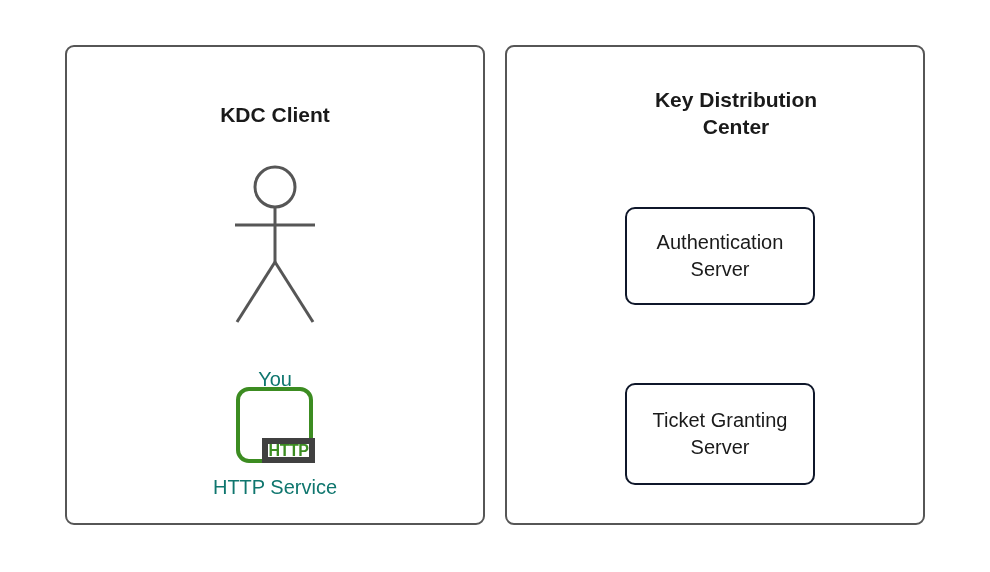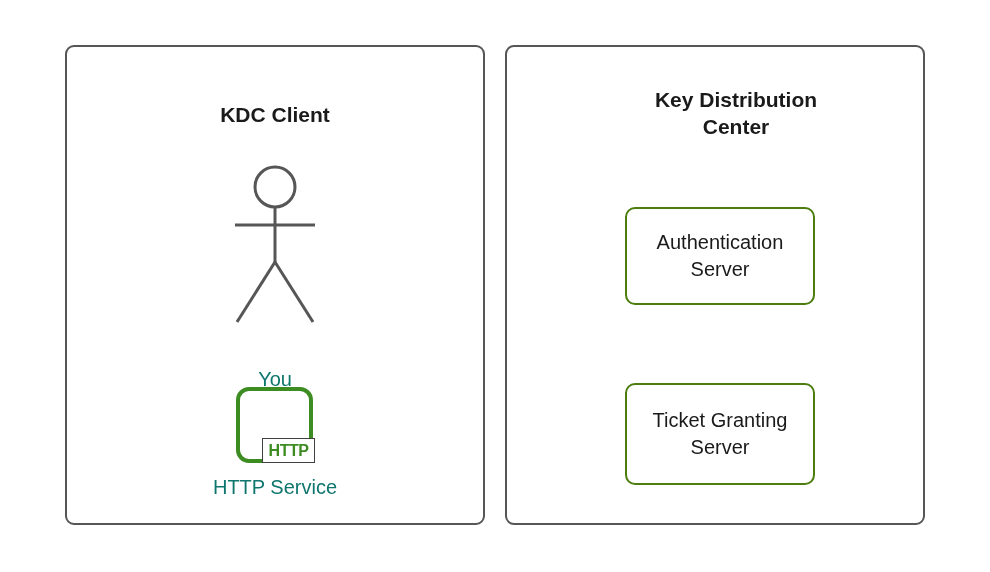--- a/index.html
+++ b/index.html
@@ -62,39 +62,39 @@
     left: 169px; top: 340px;
     width: 77px; height: 76px;
     border: 4px solid #3c8c21;
     border-radius: 13px;
     background: #ffffff;
   }
   .http-badge {
     position: absolute;
     left: 195px; top: 391px;
     width: 53px; height: 25px;
-    border: 1px solid #404040;
+    border: 6px solid #404040;
     background: #ffffff;
     display: flex;
     align-items: center;
     justify-content: center;
   }
   .http-badge-text {
     font-size: 16px;
     font-weight: bold;
     letter-spacing: -0.5px;
     color: #3c8c21;
     line-height: 1;
   }
 
   .server-node {
     position: absolute;
     left: 118px;
     width: 190px; height: 100px;
-    border: 2px solid #4d7c0f;
+    border: 2px solid #0f172a;
     border-radius: 10px;
     background: #ffffff;
     display: flex;
     align-items: center;
     justify-content: center;
     text-align: center;
     font-size: 20px;
     line-height: 27px;
     color: #1a1a1a;
     padding: 0 10px;

